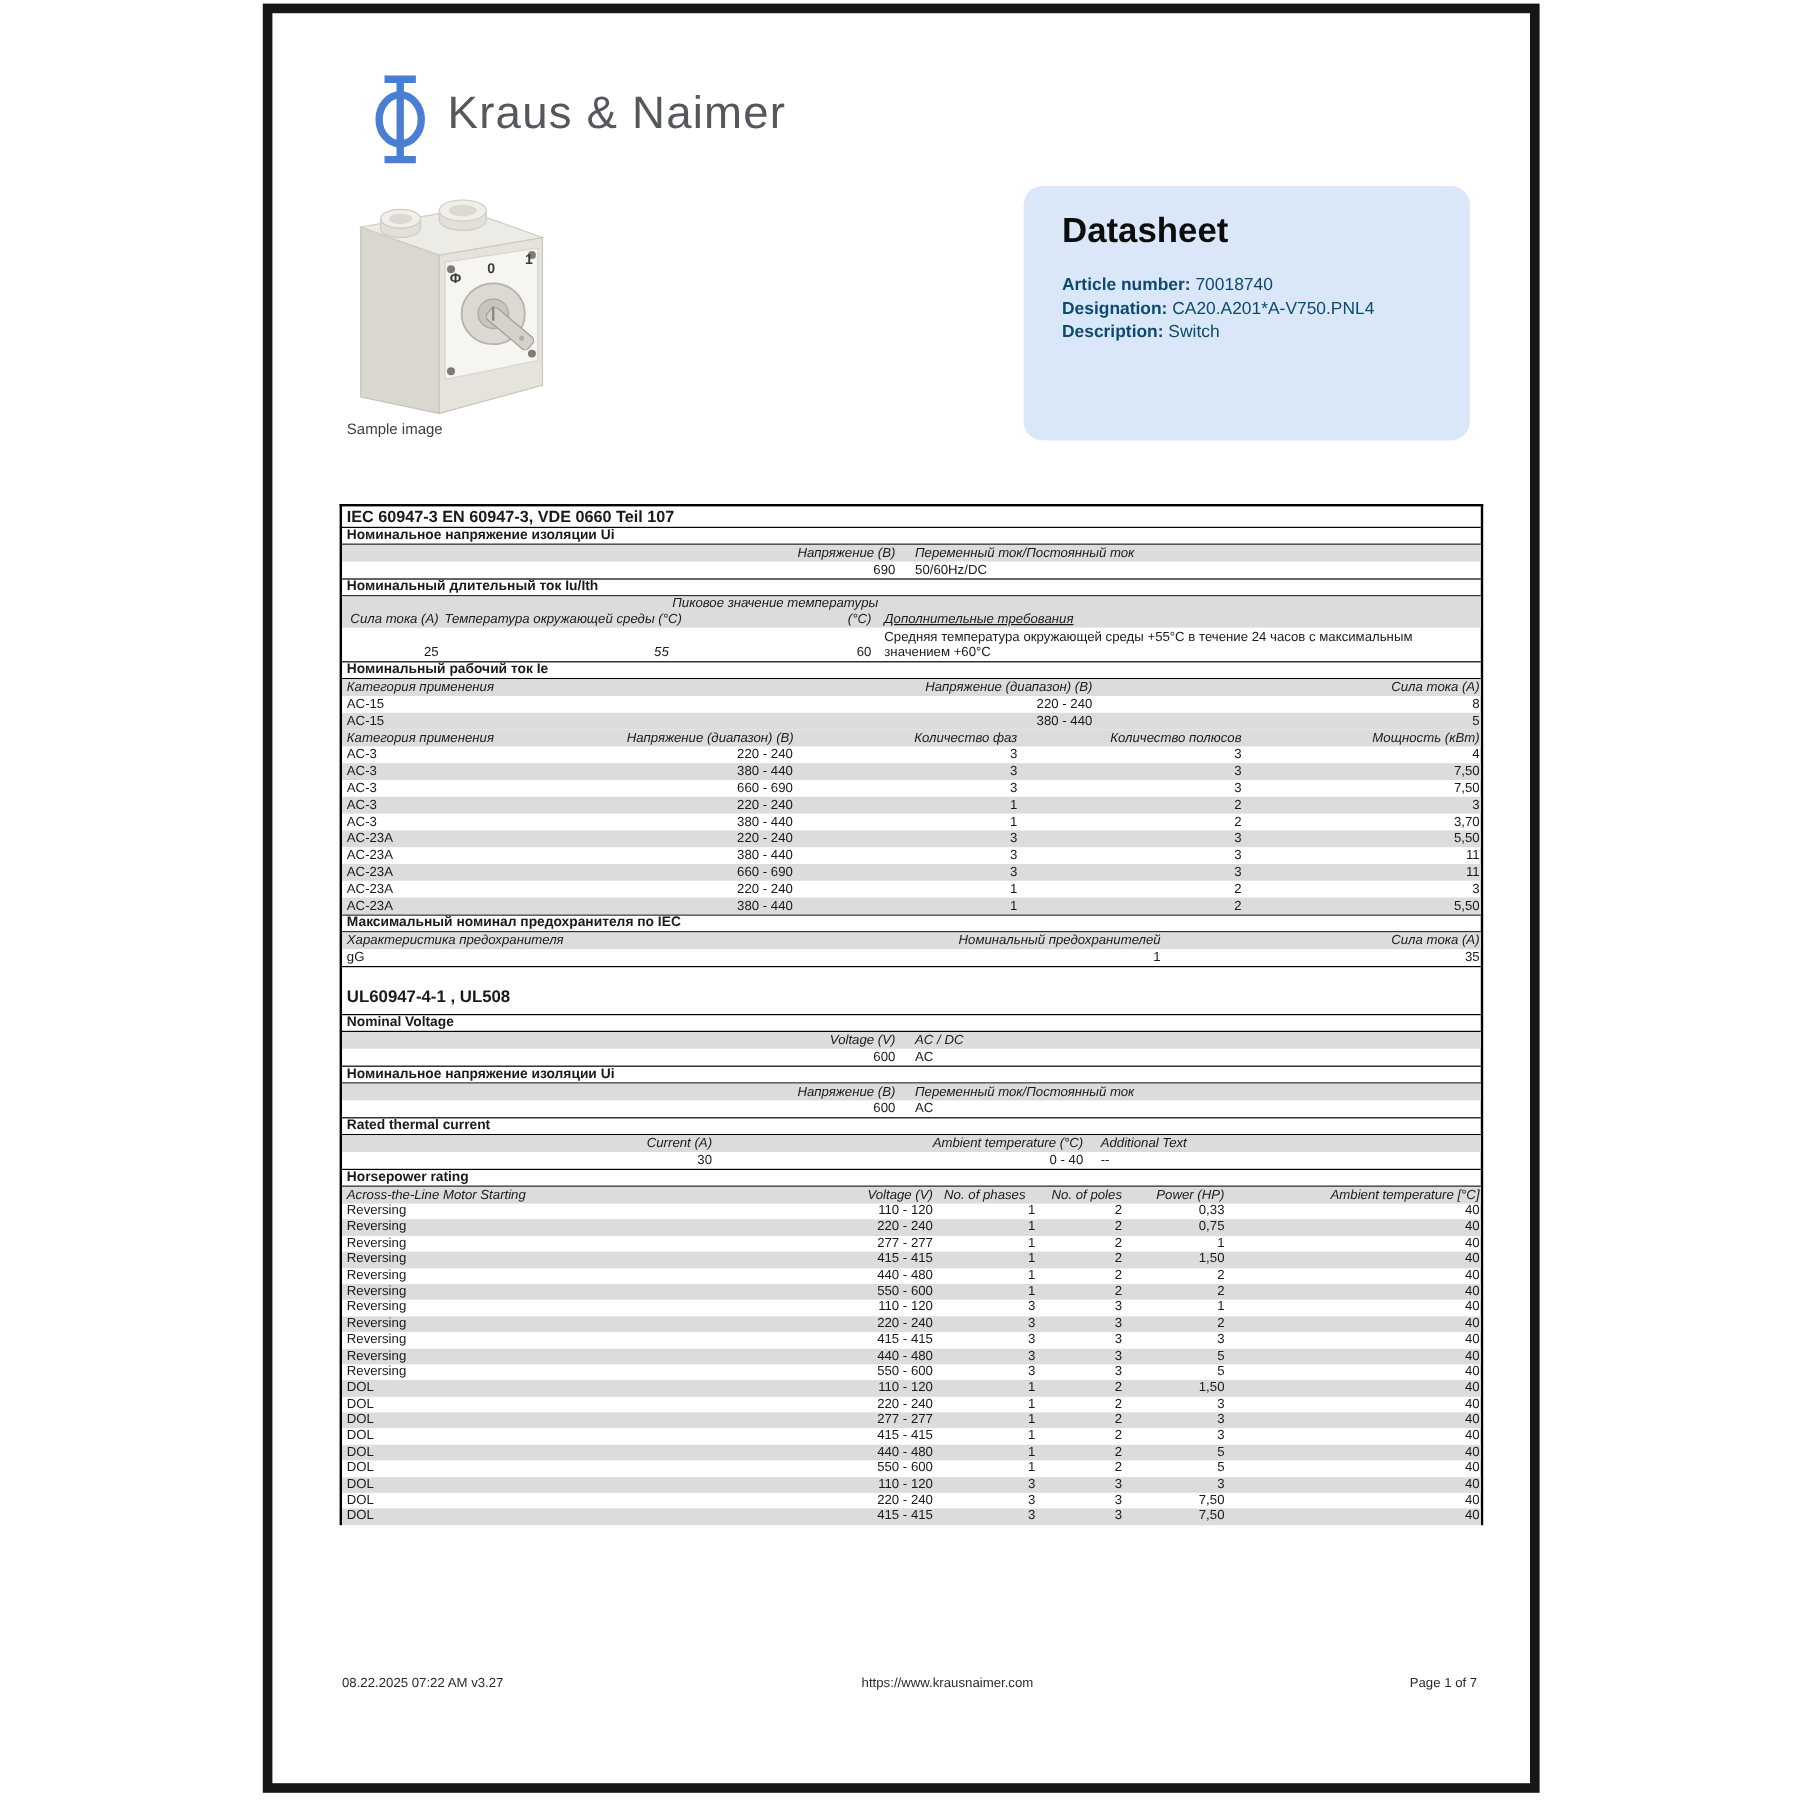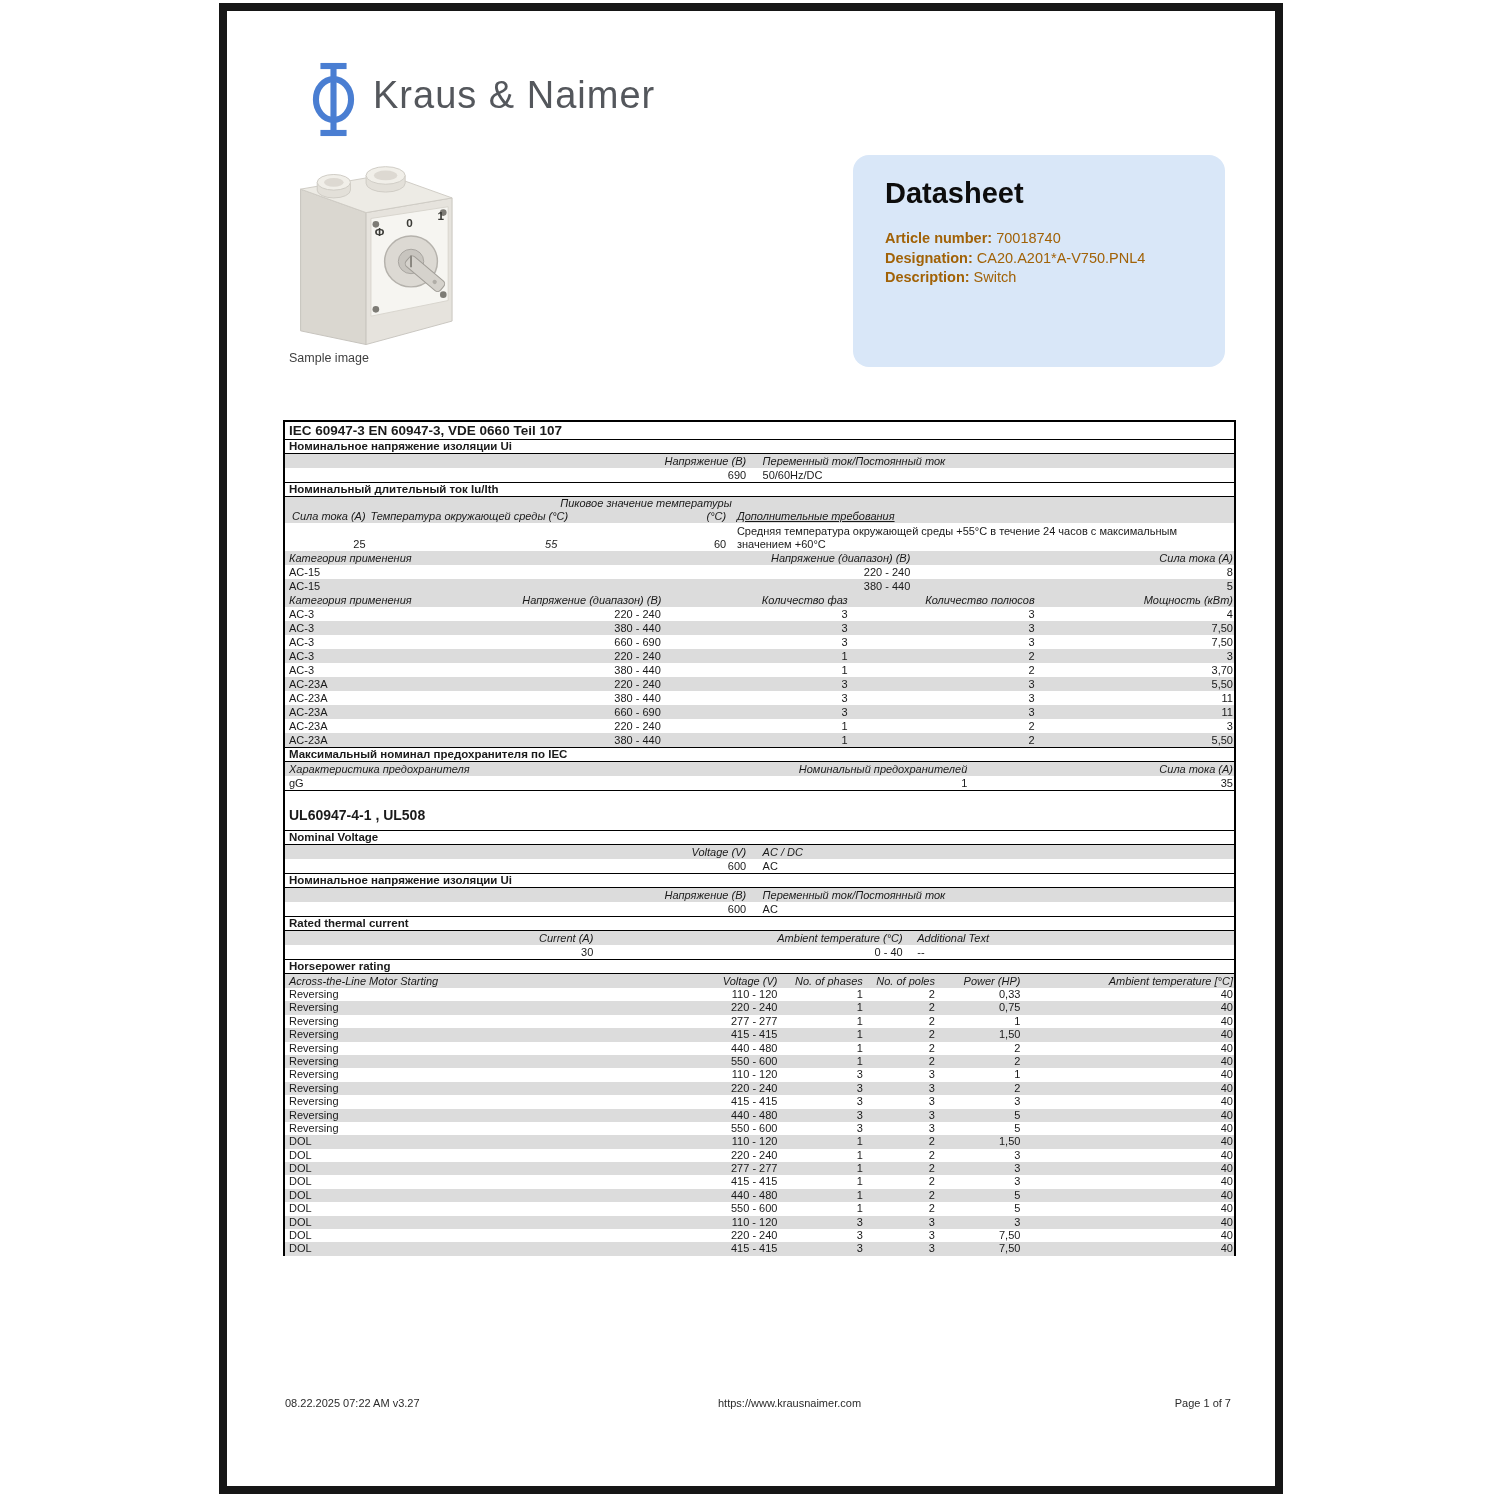--- a/index.html
+++ b/index.html
@@ -14,21 +14,21 @@
          color:#54575c;letter-spacing:1px;white-space:nowrap;}
 
   
   .product{position:absolute;left:283px;top:152px;width:215px;height:215px;}
   .caption{position:absolute;left:289px;top:351px;font-size:12.5px;color:#3f3f3f;}
 
   
   .ds-box{position:absolute;left:853px;top:155px;width:372px;height:212px;
           background:var(--panel,#d9e7f8);border-radius:16px;}
   .ds-title{position:absolute;left:32px;top:22px;font-size:29px;font-weight:bold;color:#0d0d0d;}
-  .ds-fields{position:absolute;left:32px;top:74px;font-size:14.5px;line-height:19.5px;color:#a16207;}
+  .ds-fields{position:absolute;left:32px;top:74px;font-size:14.5px;line-height:19.5px;color:#0c4a6e;}
   .ds-fields b{font-weight:bold;}
 
   
   .spec-table{position:absolute;left:283px;top:420px;width:949px;background:#fff;
               border:2px solid #000;border-bottom:none;box-sizing:content-box;}
   .t-title{height:17px;line-height:18px;font-weight:bold;font-size:13.5px;padding-left:4px;}
   .t-title.ul{height:23px;line-height:17px;padding-top:7px;box-sizing:content-box;font-size:14px;}
   .t-heading{height:15px;line-height:12px;font-weight:bold;font-size:11.5px;padding-left:4px;
              border-top:1px solid #000;border-bottom:1px solid #000;box-sizing:border-box;}
   .t-gap{height:10px;border-top:1px solid #000;box-sizing:border-box;}
@@ -136,20 +136,21 @@
         <div class="t-cell a-right" style="left: 9%; width: 19.8%;">Температура окружающей среды (°C)</div>
         <div class="t-cell a-right" style="left: 29%; width: 17.6%;">(°C)</div>
         <div class="t-cell a-left" style="left: 47.2%; width: 52.8%; text-decoration: underline;">Дополнительные требования</div>
       </div>
       <div class="t-row vbottom wrap" style="height: 28px;">
         <div class="t-cell a-right" style="left: 0%; width: 8.6%;">25</div>
         <div class="t-cell a-right" style="left: 9%; width: 19.8%; font-style: italic;">55</div>
         <div class="t-cell a-right" style="left: 29%; width: 17.6%;">60</div>
         <div class="t-cell a-left" style="left: 47.2%; width: 52.8%;">Средняя температура окружающей среды +55°C в течение 24 часов с максимальным значением +60°C</div>
       </div>
+      <div class="t-heading">Номинальный рабочий ток Ie</div>
       <div class="t-row header">
         <div class="t-cell a-left" style="left: 0%; width: 40%;">Категория применения</div>
         <div class="t-cell a-right" style="left: 40%; width: 26%;">Напряжение (диапазон) (В)</div>
         <div class="t-cell a-right" style="left: 66%; width: 34%;">Сила тока (A)</div>
       </div>
       <div class="t-row">
         <div class="t-cell a-left" style="left: 0%; width: 40%;">AC-15</div>
         <div class="t-cell a-right" style="left: 40%; width: 26%;">220 - 240</div>
         <div class="t-cell a-right" style="left: 66%; width: 34%;">8</div>
       </div>
@@ -274,21 +275,21 @@
       </div>
       <div class="t-row">
         <div class="t-cell a-right" style="left: 0%; width: 32.6%;">30</div>
         <div class="t-cell a-right" style="left: 33%; width: 32.2%;">0 - 40</div>
         <div class="t-cell a-left" style="left: 66.2%; width: 33.8%;">--</div>
       </div>
       <div class="t-heading">Horsepower rating</div>
       <div class="t-row header">
         <div class="t-cell a-left" style="left: 0%; width: 44%;">Across-the-Line Motor Starting</div>
         <div class="t-cell a-right" style="left: 44%; width: 8%;">Voltage (V)</div>
-        <div class="t-cell a-right" style="left: 52%; width: 9%;">No. of phases</div>
+        <div class="t-cell a-right" style="left: 52%; width: 9%; text-align: center;">No. of phases</div>
         <div class="t-cell a-right" style="left: 61%; width: 7.6%;">No. of poles</div>
         <div class="t-cell a-right" style="left: 68.7%; width: 8.9%;">Power (HP)</div>
         <div class="t-cell a-right" style="left: 77.7%; width: 22.3%;">Ambient temperature [°C]</div>
       </div>
       <div class="t-row" style="height: 13.4px; line-height: 13.4px;">
         <div class="t-cell a-left" style="left: 0%; width: 44%;">Reversing</div>
         <div class="t-cell a-right" style="left: 44%; width: 8%;">110 - 120</div>
         <div class="t-cell a-right" style="left: 52%; width: 9%;">1</div>
         <div class="t-cell a-right" style="left: 61%; width: 7.6%;">2</div>
         <div class="t-cell a-right" style="left: 68.7%; width: 8.9%;">0,33</div>

